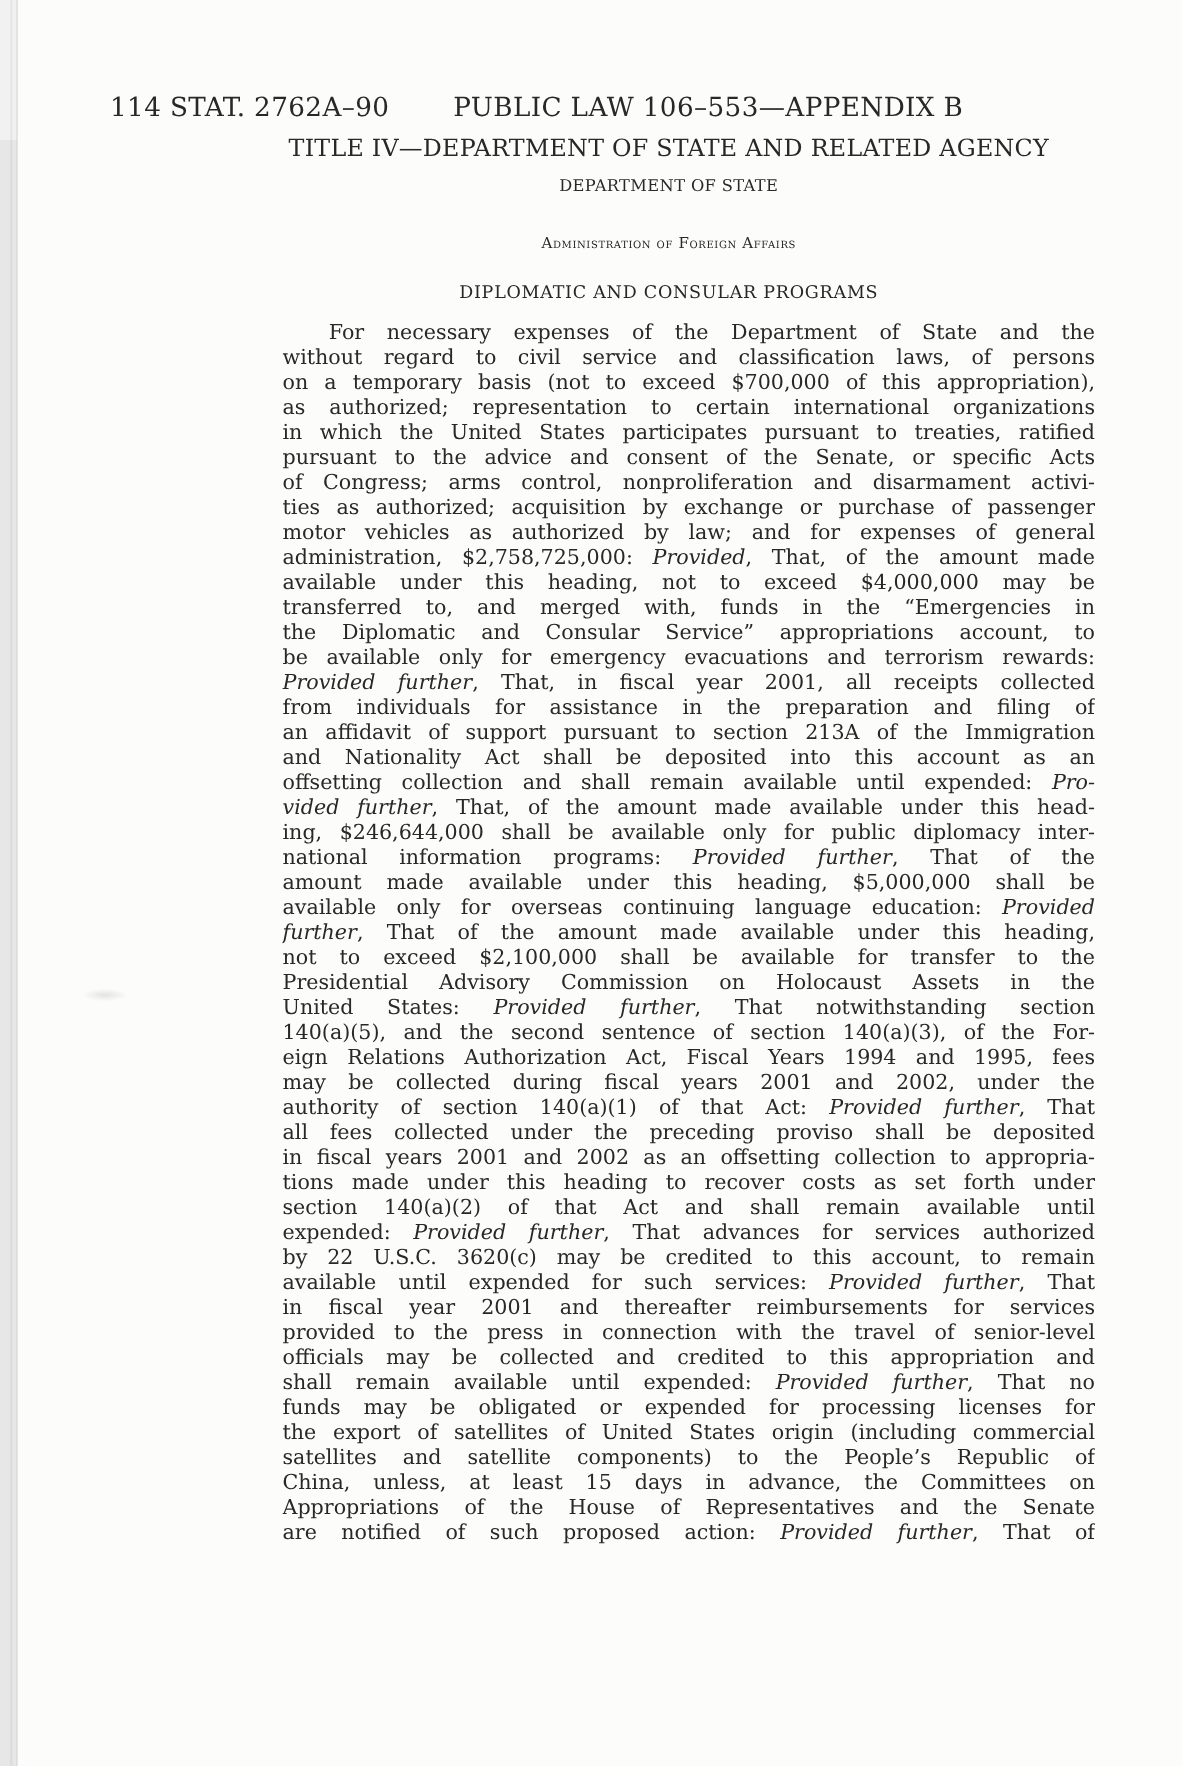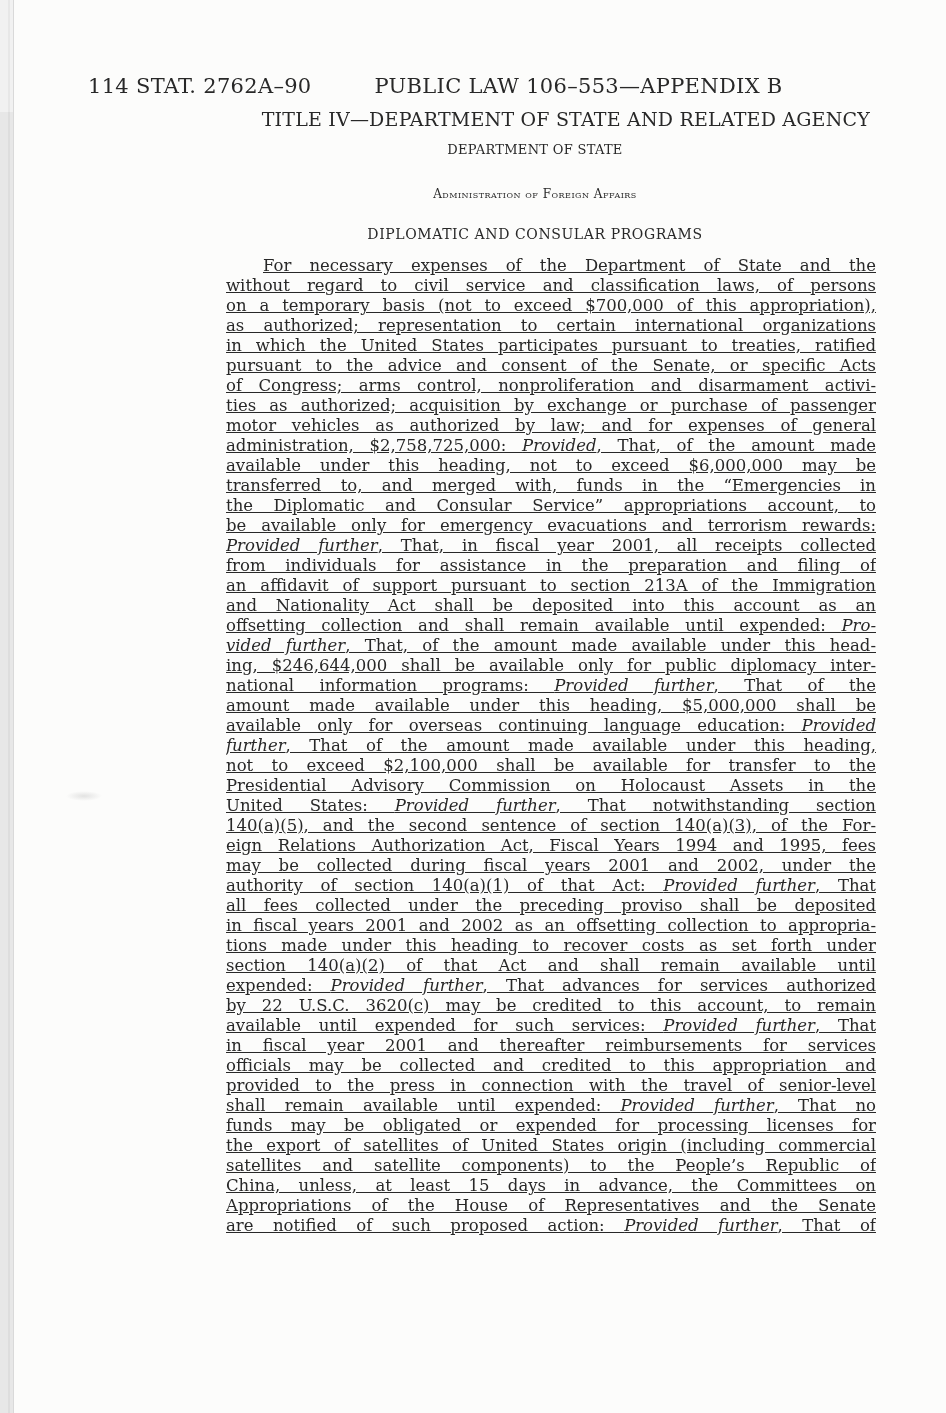--- a/index.html
+++ b/index.html
@@ -31,38 +31,37 @@
   }
   .smudge {
     position: absolute; left: 66px; top: 791px;
     width: 36px; height: 10px;
     background: radial-gradient(ellipse at center, rgba(110,110,110,0.18), rgba(110,110,110,0) 70%);
   }
   .header-row {
     position: absolute; top: 74px; left: 88px;
     font-size: 21px; letter-spacing: 0.3px; white-space: nowrap;
   }
-  .header-row .law-cite { margin-left: 56px; }
+  .header-row .law-cite { margin-left: 44px; }
   .h-center {
     position: absolute; left: 200px; width: 670px;
     margin: 0; text-align: center; font-weight: normal;
   }
-  .h-title   { top: 108px; font-size: 19px; letter-spacing: 0.2px; text-align: right; }
+  .h-title   { top: 108px; font-size: 19px; letter-spacing: 0.2px; }
   .h-dept    { top: 142px; font-size: 13px; letter-spacing: 0.3px; }
   .h-admin   { top: 187px; font-size: 12px; font-variant: small-caps; letter-spacing: 0.5px; }
   .h-program { top: 226px; font-size: 14px; letter-spacing: 0.6px; }
   .body-text {
     position: absolute; left: 226px; top: 256px; width: 650px;
     font-size: 16.5px; line-height: 20px;
   }
   .line {
     text-align: justify;
     height: 20px;
     overflow: hidden;
-    text-decoration: underline;
   }
   
   .line::after { content: ""; display: inline-block; width: 100%; height: 0; }
   .line:first-child { text-indent: 37px; }
   .it { font-style: italic; }
 </style>
 </head>
 <body>
 
 <div class="page" style="--ink: #282828; --paper: #fcfcfb; --scan-edge: #e7e7e7;">
@@ -88,21 +87,21 @@
       <div class="line"><span>For necessary expenses of the Department of State and the</span></div>
       <div class="line"><span>without regard to civil service and classification laws, of persons</span></div>
       <div class="line"><span>on a temporary basis (not to exceed $700,000 of this appropriation),</span></div>
       <div class="line"><span>as authorized; representation to certain international organizations</span></div>
       <div class="line"><span>in which the United States participates pursuant to treaties, ratified</span></div>
       <div class="line"><span>pursuant to the advice and consent of the Senate, or specific Acts</span></div>
       <div class="line"><span>of Congress; arms control, nonproliferation and disarmament activi-</span></div>
       <div class="line"><span>ties as authorized; acquisition by exchange or purchase of passenger</span></div>
       <div class="line"><span>motor vehicles as authorized by law; and for expenses of general</span></div>
       <div class="line"><span>administration, $2,758,725,000: </span><span class="it">Provided</span><span>, That, of the amount made</span></div>
-      <div class="line"><span>available under this heading, not to exceed $6,000,000 may be</span></div>
+      <div class="line"><span>available under this heading, not to exceed $4,000,000 may be</span></div>
       <div class="line"><span>transferred to, and merged with, funds in the “Emergencies in</span></div>
       <div class="line"><span>the Diplomatic and Consular Service” appropriations account, to</span></div>
       <div class="line"><span>be available only for emergency evacuations and terrorism rewards:</span></div>
       <div class="line"><span class="it">Provided further</span><span>, That, in fiscal year 2001, all receipts collected</span></div>
       <div class="line"><span>from individuals for assistance in the preparation and filing of</span></div>
       <div class="line"><span>an affidavit of support pursuant to section 213A of the Immigration</span></div>
       <div class="line"><span>and Nationality Act shall be deposited into this account as an</span></div>
       <div class="line"><span>offsetting collection and shall remain available until expended: </span><span class="it">Pro-</span></div>
       <div class="line"><span class="it">vided further</span><span>, That, of the amount made available under this head-</span></div>
       <div class="line"><span>ing, $246,644,000 shall be available only for public diplomacy inter-</span></div>
@@ -118,22 +117,22 @@
       <div class="line"><span>may be collected during fiscal years 2001 and 2002, under the</span></div>
       <div class="line"><span>authority of section 140(a)(1) of that Act: </span><span class="it">Provided further</span><span>, That</span></div>
       <div class="line"><span>all fees collected under the preceding proviso shall be deposited</span></div>
       <div class="line"><span>in fiscal years 2001 and 2002 as an offsetting collection to appropria-</span></div>
       <div class="line"><span>tions made under this heading to recover costs as set forth under</span></div>
       <div class="line"><span>section 140(a)(2) of that Act and shall remain available until</span></div>
       <div class="line"><span>expended: </span><span class="it">Provided further</span><span>, That advances for services authorized</span></div>
       <div class="line"><span>by 22 U.S.C. 3620(c) may be credited to this account, to remain</span></div>
       <div class="line"><span>available until expended for such services: </span><span class="it">Provided further</span><span>, That</span></div>
       <div class="line"><span>in fiscal year 2001 and thereafter reimbursements for services</span></div>
+      <div class="line"><span>provided to the press in connection with the travel of senior-level</span></div>
       <div class="line"><span>officials may be collected and credited to this appropriation and</span></div>
-      <div class="line"><span>provided to the press in connection with the travel of senior-level</span></div>
       <div class="line"><span>shall remain available until expended: </span><span class="it">Provided further</span><span>, That no</span></div>
       <div class="line"><span>funds may be obligated or expended for processing licenses for</span></div>
       <div class="line"><span>the export of satellites of United States origin (including commercial</span></div>
       <div class="line"><span>satellites and satellite components) to the People’s Republic of</span></div>
       <div class="line"><span>China, unless, at least 15 days in advance, the Committees on</span></div>
       <div class="line"><span>Appropriations of the House of Representatives and the Senate</span></div>
       <div class="line"><span>are notified of such proposed action: </span><span class="it">Provided further</span><span>, That of</span></div>
     </div>
 
 </div>

